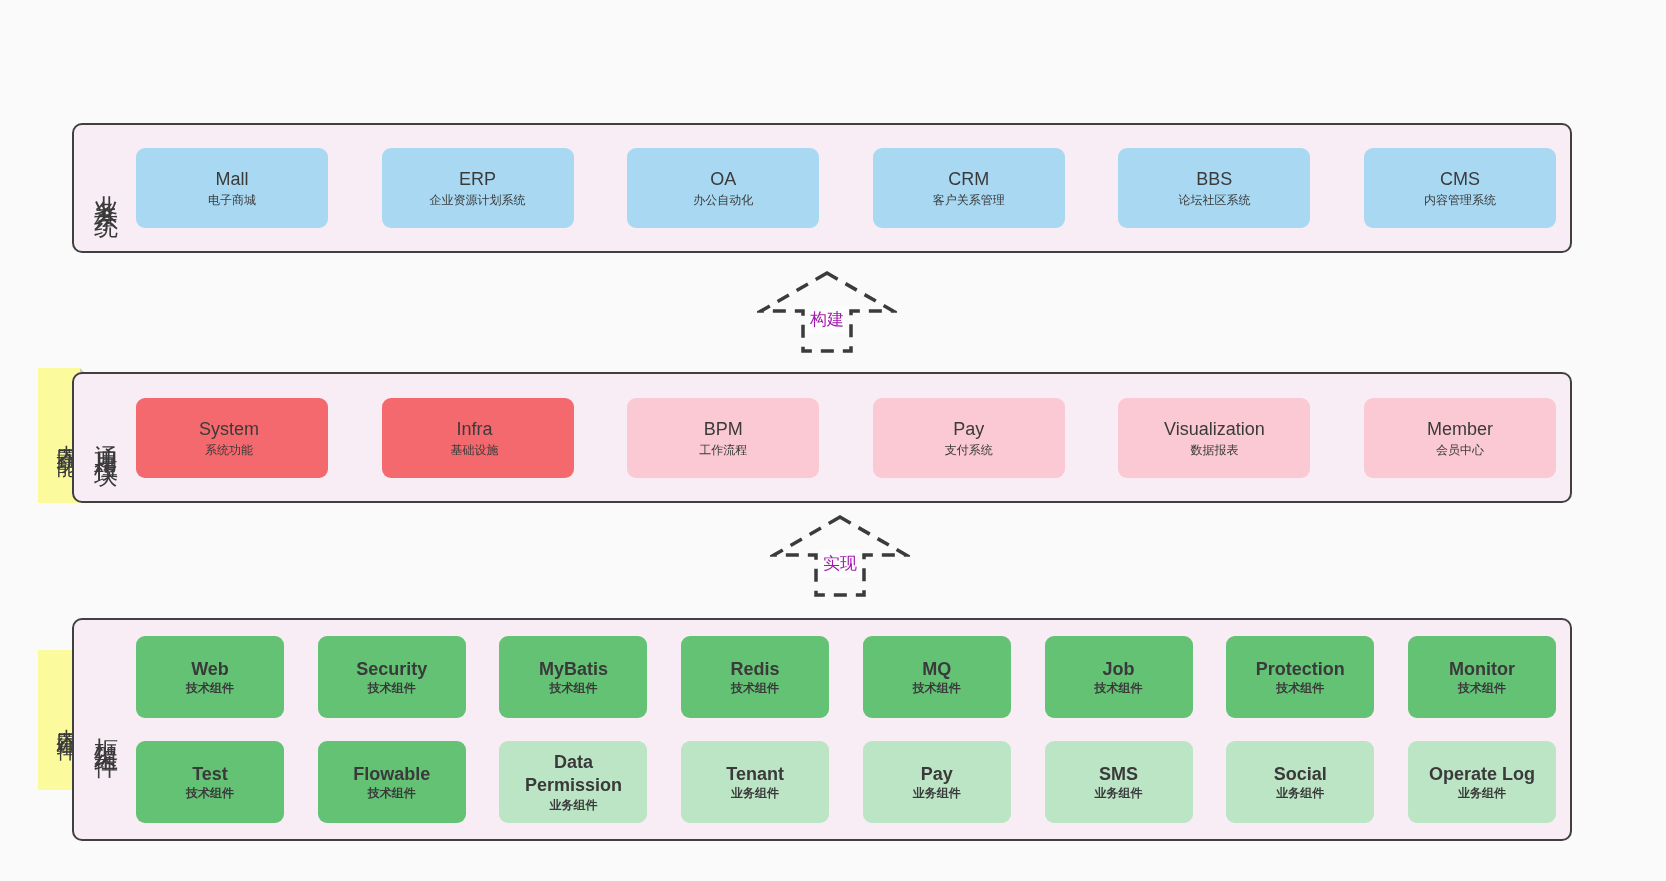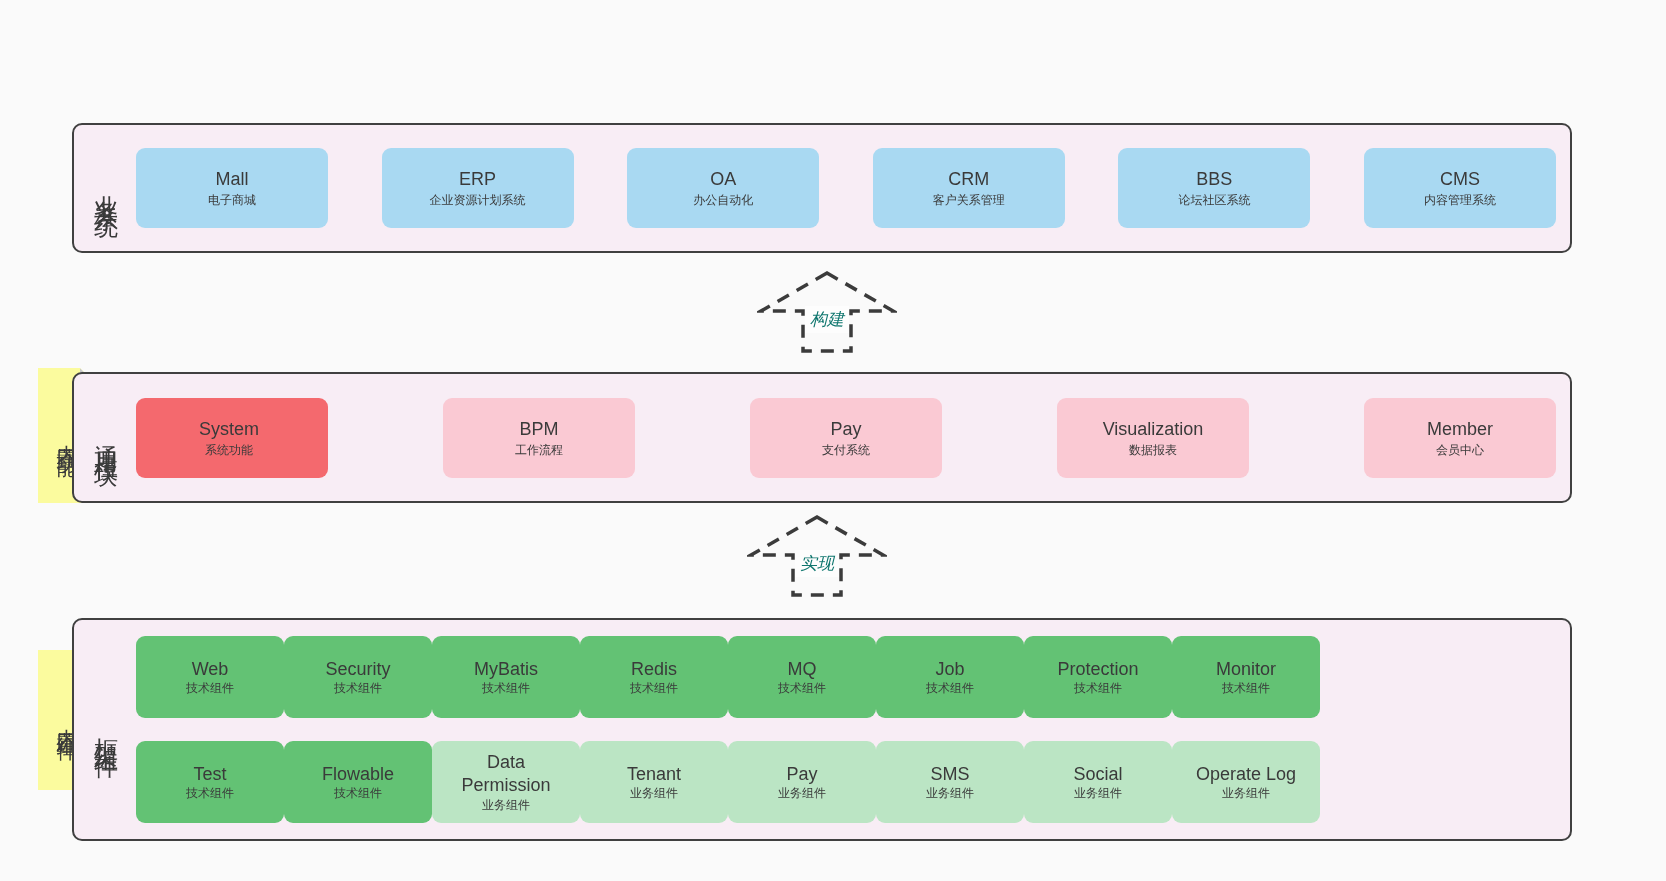--- a/index.html
+++ b/index.html
@@ -47,30 +47,29 @@
   .cell{width:148px;height:82px;line-height:1.3;}
   .blue{background:var(--c-blue,#A9D9F2);}
   .red{background:var(--c-red,#F4696E);padding-left:8px;}
   .pink{background:var(--c-pink,#FAC9D3);}
   .green{background:var(--c-green,#63C274);}
   .lightgreen{background:var(--c-lightgreen,#BBE5C4);}
   .grid{
     position:absolute;left:62px;right:14px;top:0;bottom:0;
     display:flex;flex-direction:column;justify-content:center;gap:23px;
   }
-  .grid-line{display:flex;justify-content:flex-start;}
+  .grid-line{display:flex;justify-content:space-between;font-weight:bold;}
   .arrow{position:absolute;width:140px;z-index:0;}
   #arrow-build{left:757px;top:270px;height:84px;}
-  #arrow-implement{left:747px;top:514px;height:86px;}
+  #arrow-implement{left:770px;top:514px;height:86px;}
   .arrow svg{display:block;width:140px;height:84px;}
   .arrow-label{
     position:absolute;top:36px;left:50%;transform:translateX(-50%);
-    background:#FDFDFD;padding:2px 5px;font-size:17px;color:#0f766e;
+    background:#FDFDFD;padding:2px 5px;font-size:17px;color:#a21caf;
     white-space:nowrap;
-    font-style:italic;
   }
   .sticky{
     position:absolute;left:38px;width:58px;
     background:var(--c-sticky,#FBFB9E);
     clip-path:polygon(0 0, calc(100% - 16px) 0, 100% 16px, 100% 100%, 0 100%);
     display:flex;align-items:center;justify-content:center;
     z-index:0;
   }
   #sticky-common{top:368px;height:135px;}
   #sticky-framework{top:650px;height:140px;}
@@ -131,20 +130,24 @@
     <span class="sticky-text">内置功能</span>
   </div>
 
   <section class="panel" id="panel-common">
     <div class="row-label">通用模块</div>
     <div class="box-row">
       <div class="box wide red">
         <span class="title">System</span>
         <span class="subtitle">系统功能</span>
       </div>
+      <div class="box wide red">
+        <span class="title">Infra</span>
+        <span class="subtitle">基础设施</span>
+      </div>
       <div class="box wide pink">
         <span class="title">BPM</span>
         <span class="subtitle">工作流程</span>
       </div>
       <div class="box wide pink">
         <span class="title">Pay</span>
         <span class="subtitle">支付系统</span>
       </div>
       <div class="box wide pink">
         <span class="title">Visualization</span>

